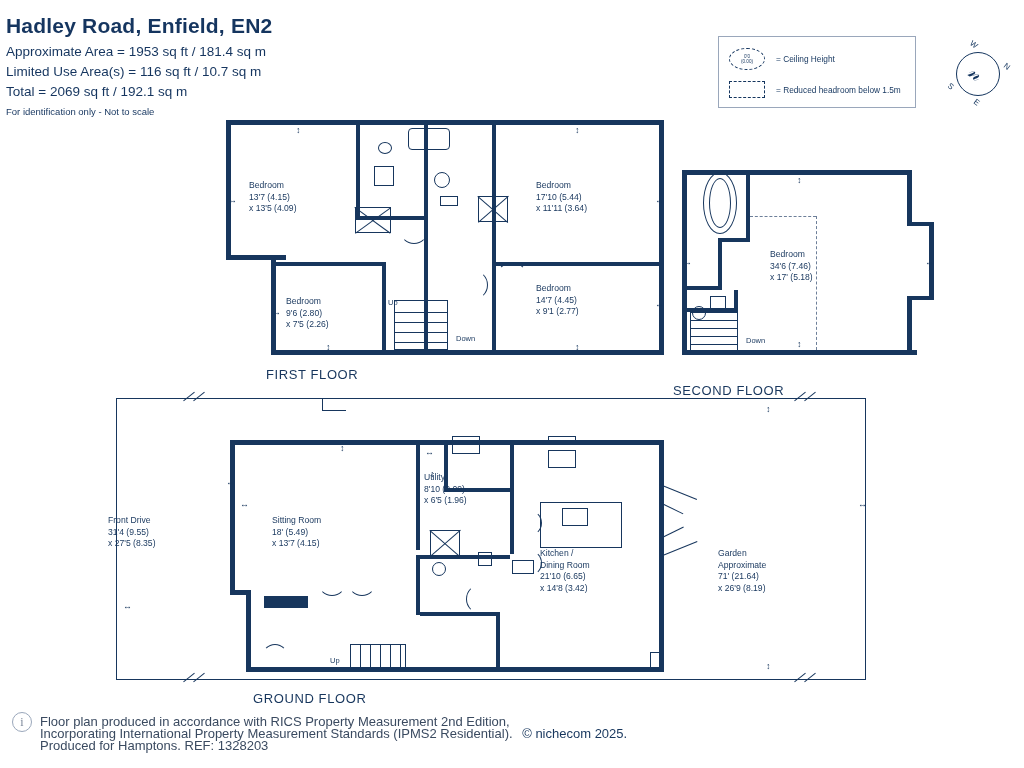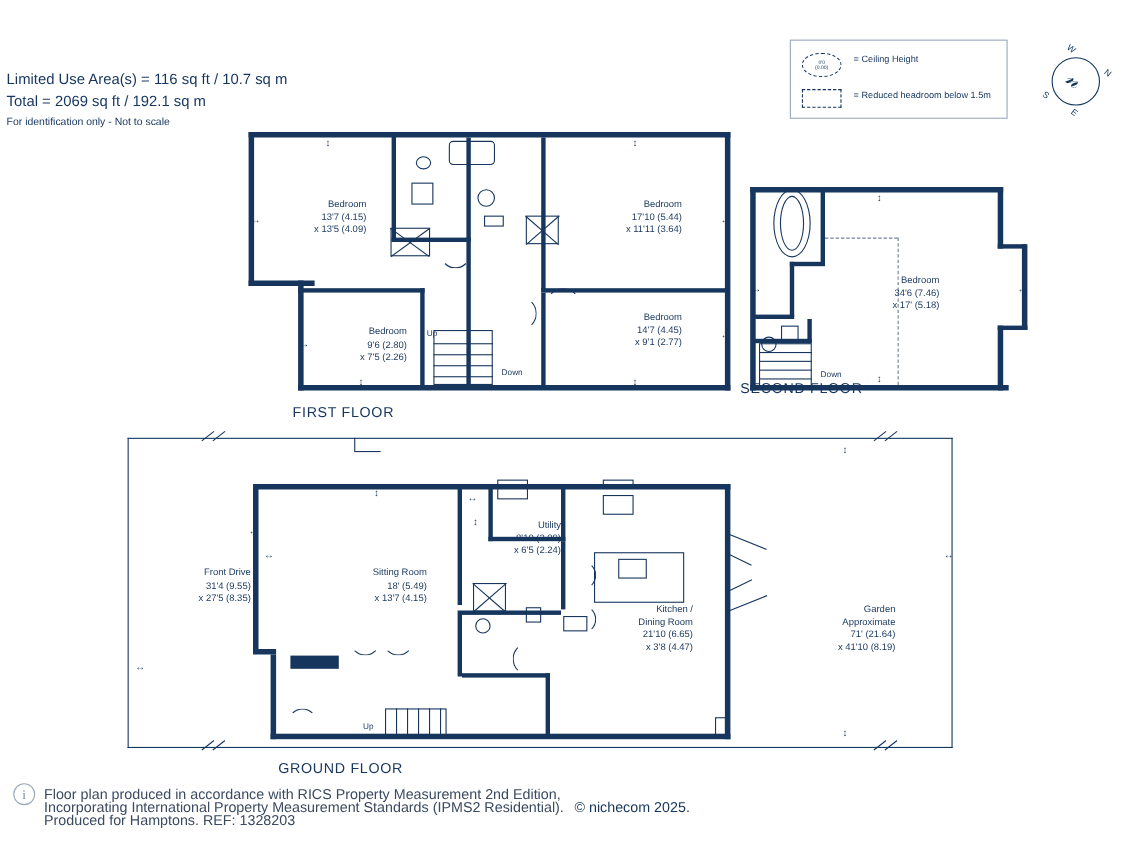--- a/index.html
+++ b/index.html
@@ -32,21 +32,21 @@
     position: absolute; left: 6px; top: 106px;
     font-size: 9.5px; color: #15355f;
   }
 
   
   .legend {
     position: absolute; left: 718px; top: 36px;
     width: 198px; height: 72px;
     border: 1px solid #9aa7bb; background: #fff;
   }
-  .legend-row { position: absolute; display: flex; }
+  .legend-row { position: absolute; display: flex; align-items: center; }
   .legend-row-1 { left: 10px; top: 11px; }
   .legend-row-2 { left: 10px; top: 44px; }
   .legend-ch {
     width: 36px; height: 22px; border: 1px dashed #14355e;
     border-radius: 50%; position: relative;
     display: flex; align-items: center; justify-content: center;
   }
   .legend-ch span { font-size: 4.6px; line-height: 1.15; text-align: center; color: #14355e; }
   .legend-rh {
     width: 36px; height: 17px; border: 1px dashed #14355e;
@@ -71,21 +71,21 @@
   .compass-w { left: 22px; top: -4px; transform: rotate(38deg); }
   .compass-needle {
     position: absolute; left: 22px; top: 18px;
     font-size: 20px; color: #14355e; font-family: "Liberation Serif", serif;
     transform: rotate(38deg);
   }
 
   
   .wall { position: absolute; background: #17365d; }
   .room-label {
-    position: absolute; text-align: right; font-size: 8.6px;
+    position: absolute; text-align: left; font-size: 8.6px;
     line-height: 1.35; color: #17365d; white-space: nowrap;
   }
   .floor-title {
     position: absolute; font-size: 13px; letter-spacing: .6px; color: #17365d;
   }
   .thin-line { position: absolute; background: #17365d; }
   .dashed { position: absolute; border-top: 1px dashed #6d7f99; }
   .dashed-v { position: absolute; border-left: 1px dashed #6d7f99; }
   .arrow { position: absolute; color: #17365d; font-size: 9px; line-height: 1; }
   .fix { position: absolute; border: 1px solid #17365d; }
@@ -109,20 +109,22 @@
   .f1 { top: 714px; }
   .f2 { top: 726px; }
   .f3 { top: 738px; }
   .nic { color: #17365d; }
 </style>
 </head>
 <body>
 
 <div class="root">
 
+  <div class="title">Hadley Road, Enfield, EN2</div>
+  <div class="hdr-line hdr-1">Approximate Area = 1953 sq ft / 181.4 sq m</div>
   <div class="hdr-line hdr-2">Limited Use Area(s) = 116 sq ft / 10.7 sq m</div>
   <div class="hdr-line hdr-3">Total = 2069 sq ft / 192.1 sq m</div>
   <div class="hdr-small">For identification only - Not to scale</div>
 
   <div class="legend">
     <div class="legend-row legend-row-1">
       <div class="legend-ch">
         <span>
           <i style="font-style:normal">0'0</i><br>
           <i style="font-style:normal">(0.00)</i>
@@ -257,21 +259,21 @@
     <div class="arrow" style="left:683px; top:258px;">↔</div>
     <div class="arrow" style="left:925px; top:258px;">↔</div>
     <div class="arrow" style="left:797px; top:340px;">↕</div>
 
     <div class="room-label" style="left:770px; top:249px; width:84px;">
       <div>Bedroom</div>
       <div>34'6 (7.46)</div>
       <div>x 17' (5.18)</div>
     </div>
 
-    <div class="floor-title" style="left:673px; top:345px;">SECOND FLOOR</div>
+    <div class="floor-title" style="left:673px; top:383px;">SECOND FLOOR</div>
   </div>
 
   <div>
 
     <div class="thin-line" style="left:116px; top:398px; width:750px; height:1px;"></div>
     <div class="thin-line" style="left:116px; top:398px; width:1px; height:282px;"></div>
     <div class="thin-line" style="left:116px; top:679px; width:750px; height:1px;"></div>
     <div class="thin-line" style="left:865px; top:398px; width:1px; height:282px;"></div>
 
     <div class="thin-line" style="left:182px; top:396px; width:14px; height:1px; transform:rotate(-38deg);"></div>
@@ -356,33 +358,33 @@
       <div>x 27'5 (8.35)</div>
     </div>
     <div class="room-label" style="left:272px; top:515px; width:116px;">
       <div>Sitting Room</div>
       <div>18' (5.49)</div>
       <div>x 13'7 (4.15)</div>
     </div>
     <div class="room-label" style="left:424px; top:472px; width:86px;">
       <div>Utility</div>
       <div>8'10 (2.09)</div>
-      <div>x 6'5 (2.24)</div>
+      <div>x 6'5 (1.96)</div>
     </div>
     <div class="room-label" style="left:540px; top:548px; width:90px;">
       <div>Kitchen /</div>
       <div>Dining Room</div>
       <div>21'10 (6.65)</div>
-      <div>x 3'8 (4.47)</div>
+      <div>x 14'8 (3.42)</div>
     </div>
     <div class="room-label" style="left:718px; top:548px; width:96px;">
       <div>Garden</div>
       <div>Approximate</div>
       <div>71' (21.64)</div>
-      <div>x 41'10 (8.19)</div>
+      <div>x 26'9 (8.19)</div>
     </div>
 
     <div class="floor-title" style="left:253px; top:691px;">GROUND FLOOR</div>
   </div>
 
   <div class="footer-icon">i</div>
   <div class="footer-txt f1">Floor plan produced in accordance with RICS Property Measurement 2nd Edition,</div>
   <div class="footer-txt f2">
     <span>Incorporating International Property Measurement Standards (IPMS2 Residential).</span>
     <span class="nic" style="margin-left:6px;">© nichecom 2025.</span>

